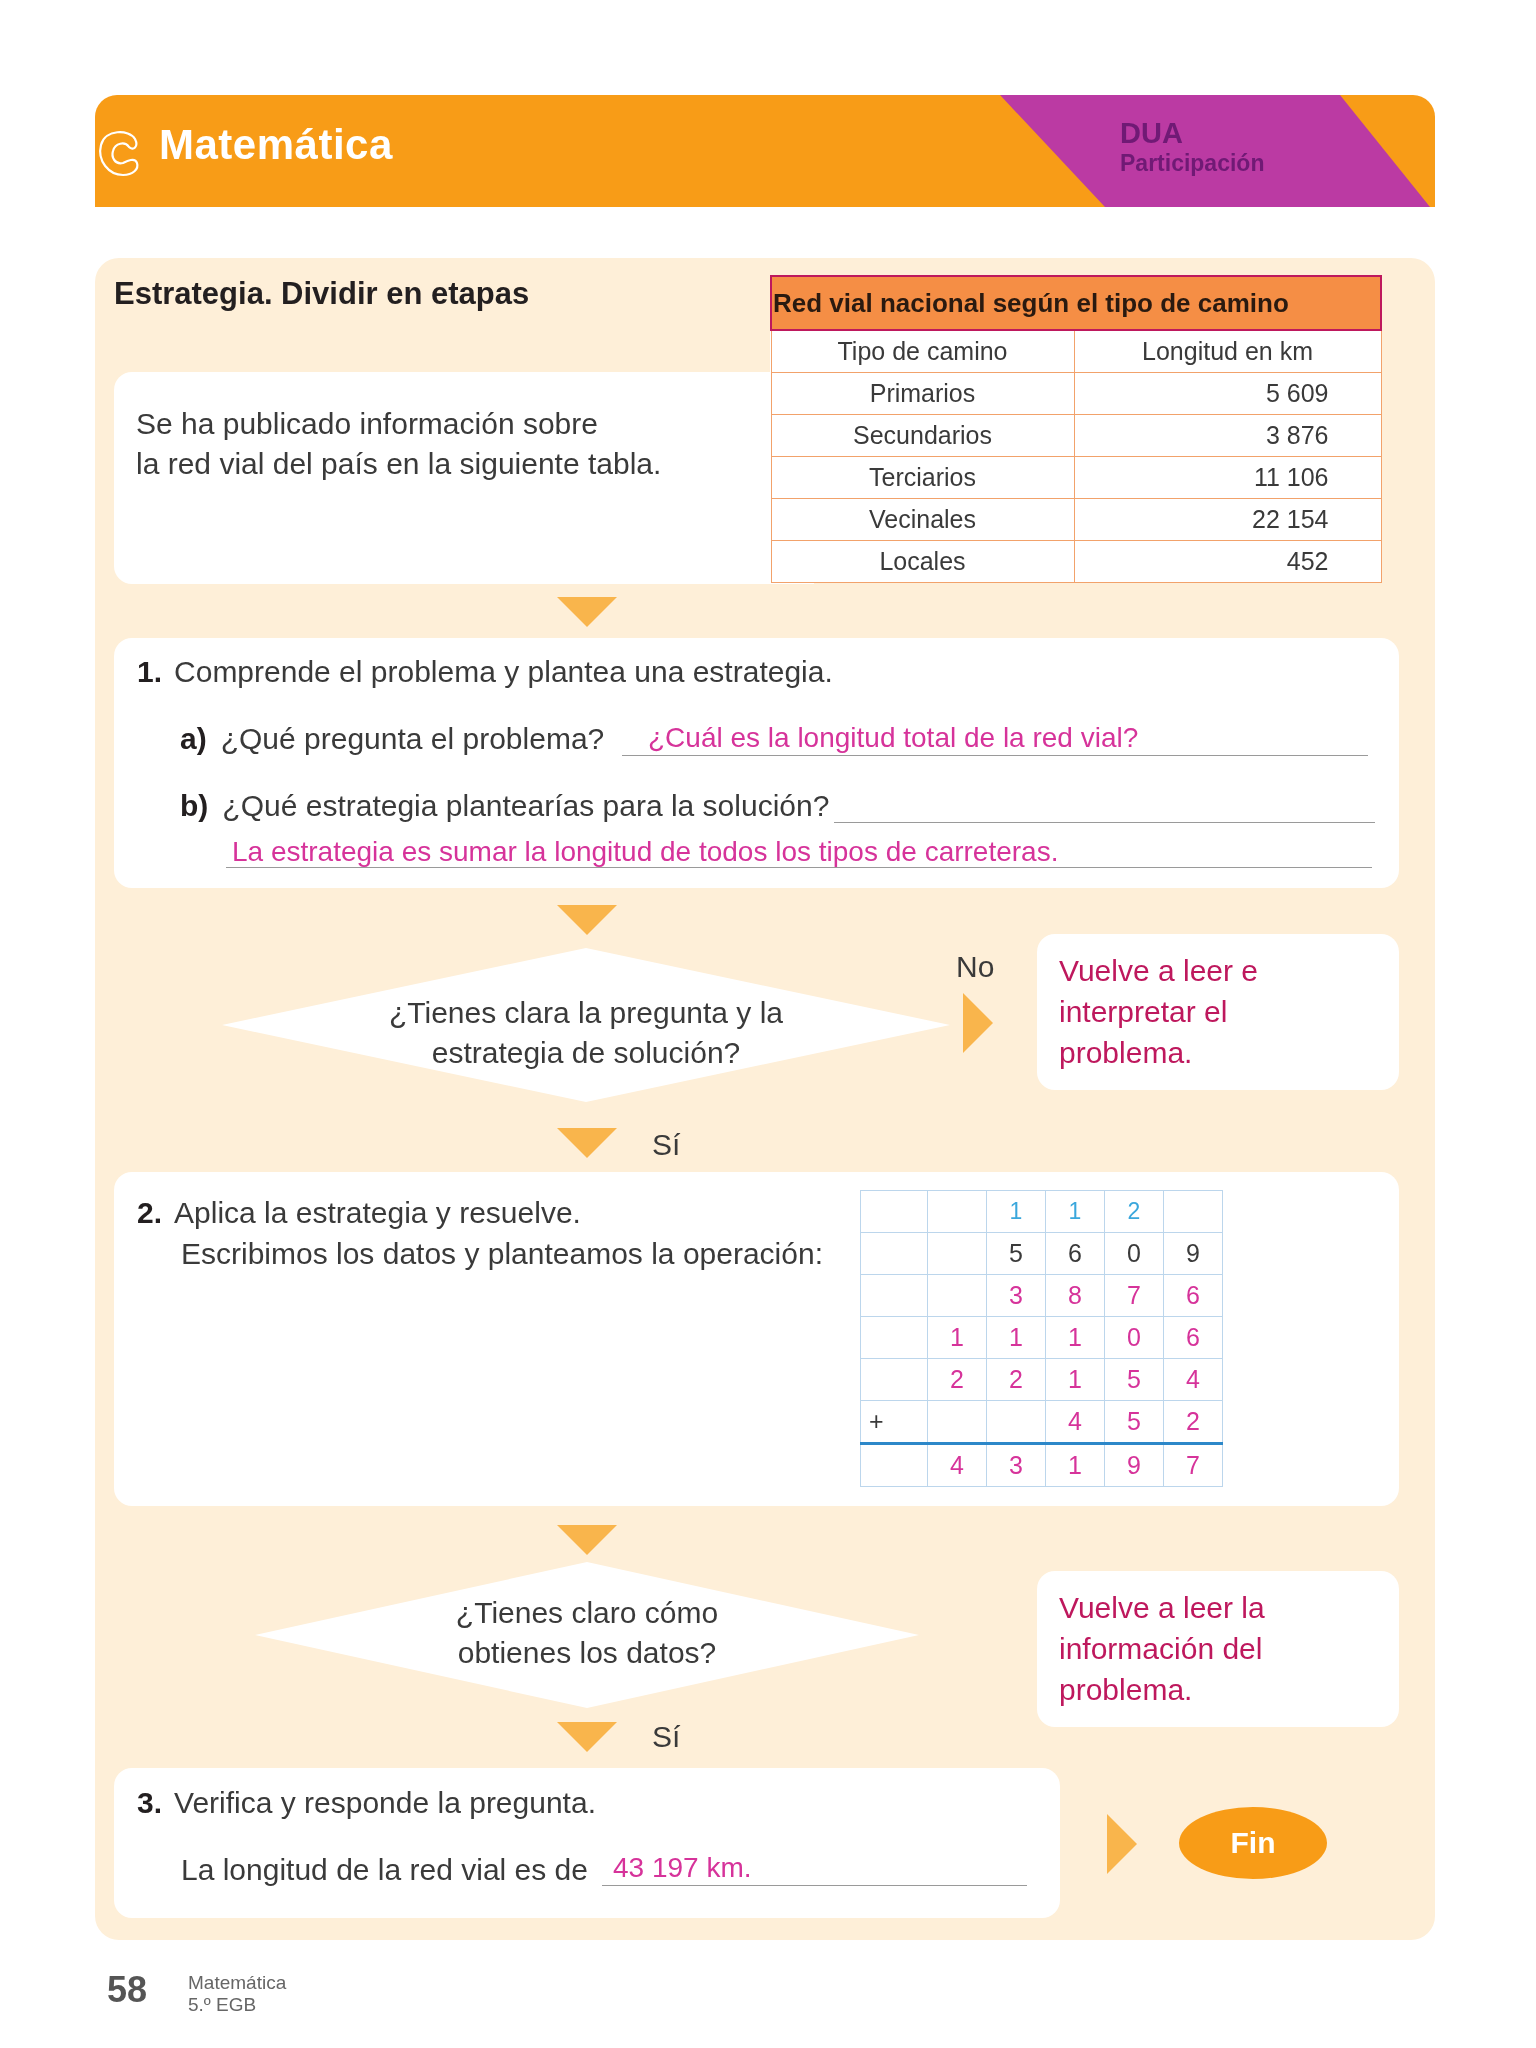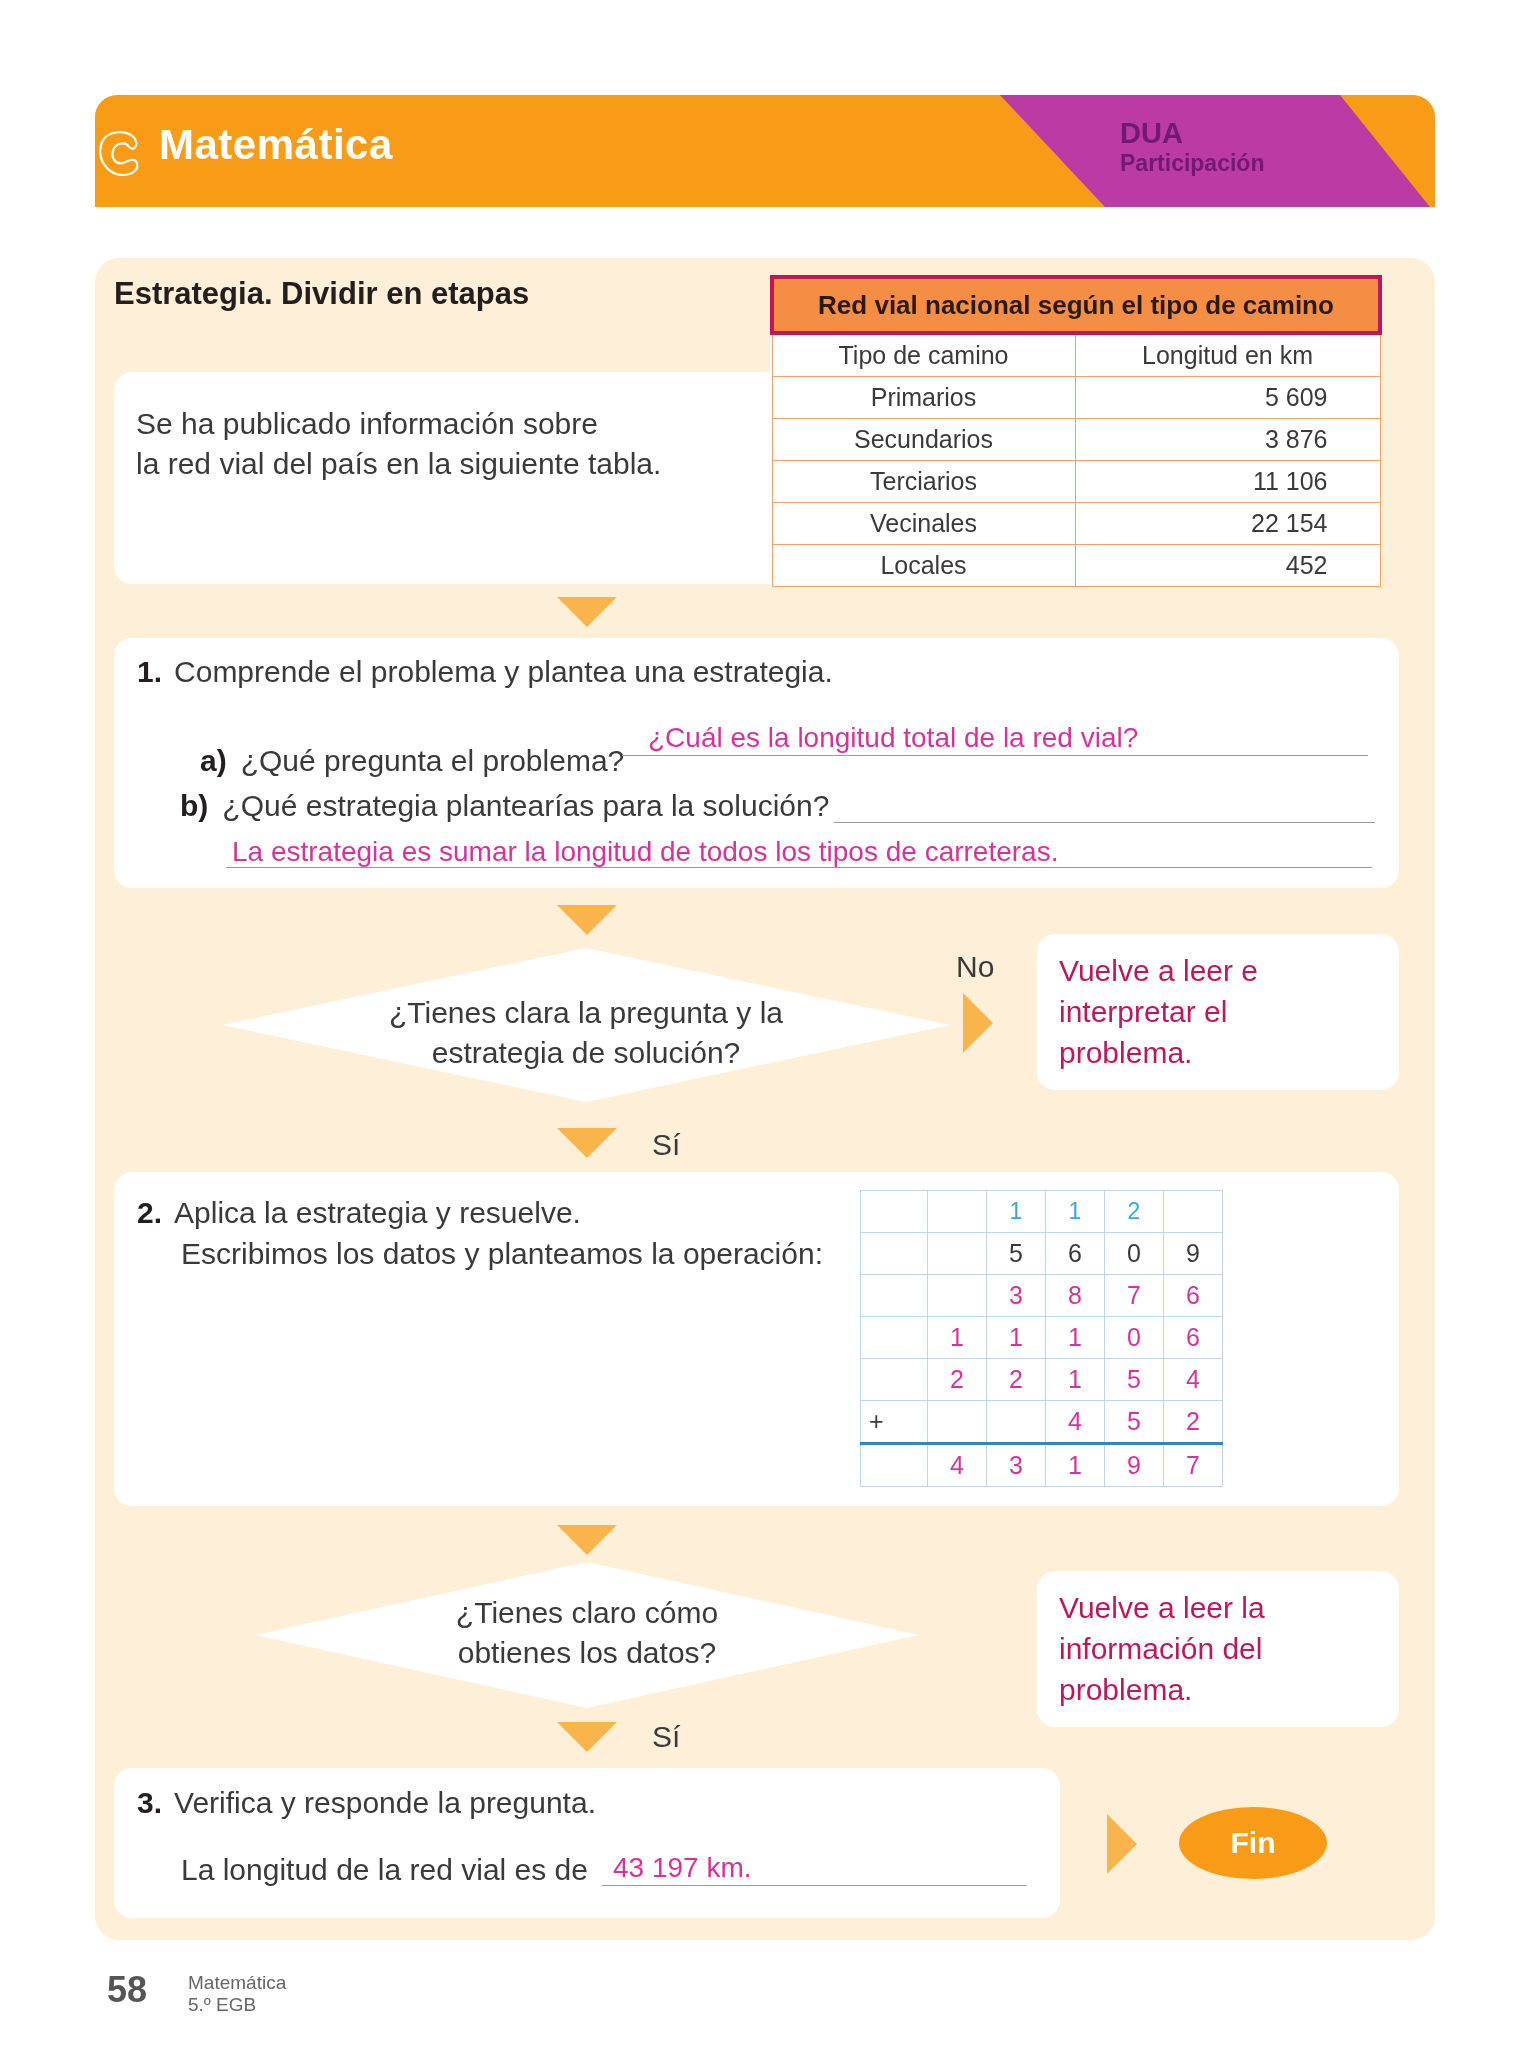--- a/index.html
+++ b/index.html
@@ -43,21 +43,21 @@
   .intro-text { left: 136px; top: 388px; font-size: 30px; line-height: 40px; color: #3a3a3a; }
   .intro-text p { margin: 16px 0 14px 0; }
 
   
   .roads-table {
     left: 770px; top: 275px; width: 612px; border-collapse: collapse; background: #fff;
     font-size: 25px; color: #3a3a3a;
   }
   .roads-table th.caption-cell {
     background: #f58e45; color: #2a1a10; font-weight: bold; font-size: 26px;
-    height: 50px; border: 4px solid #be185d; text-align: center;
+    height: 50px; border: 2px solid #be185d; text-align: left;
   }
   .roads-table td {
     border: 1.5px solid #f2a26b; height: 41px; text-align: center; padding: 0;
   }
   .roads-table td.num { text-align: right; padding-right: 52px; }
   .roads-table td.c1 { width: 302px; }
 
   
   .arrow-down { width: 0; height: 0; border-left: 30px solid transparent; border-right: 30px solid transparent; border-top: 30px solid #f9b54c; }
   .arrow-right { width: 0; height: 0; border-top: 30px solid transparent; border-bottom: 30px solid transparent; border-left: 30px solid #f9b54c; }
@@ -161,21 +161,21 @@
   </tr>
 </tbody>
   </table>
 
 <div class="abs arrow-down" style="left:557px; top:597px;"></div>
 
 <div class="abs card step1-card"></div>
 <div class="abs step-text" style="left:137px; top:655px;">
   <span class="step-num">1.</span><span>Comprende el problema y plantea una estrategia.</span>
 </div>
-<div class="abs step-text" style="left:180px; top:744px;margin-left:20px;">
+<div class="abs step-text" style="left:180px; top:722px;">
   <span class="sub-label">a)</span><span>¿Qué pregunta el problema?</span>
 </div>
 <div class="abs line" style="left:622px; top:755px; width:746px;"></div>
 <div class="abs answer" style="left:648px; top:722px;">¿Cuál es la longitud total de la red vial?</div>
 
 <div class="abs step-text" style="left:180px; top:789px;">
   <span class="sub-label">b)</span><span>¿Qué estrategia plantearías para la solución?</span>
 </div>
 <div class="abs line" style="left:834px; top:822px; width:541px;"></div>
 <div class="abs answer" style="left:232px; top:836px;">La estrategia es sumar la longitud de todos los tipos de carreteras.</div>

